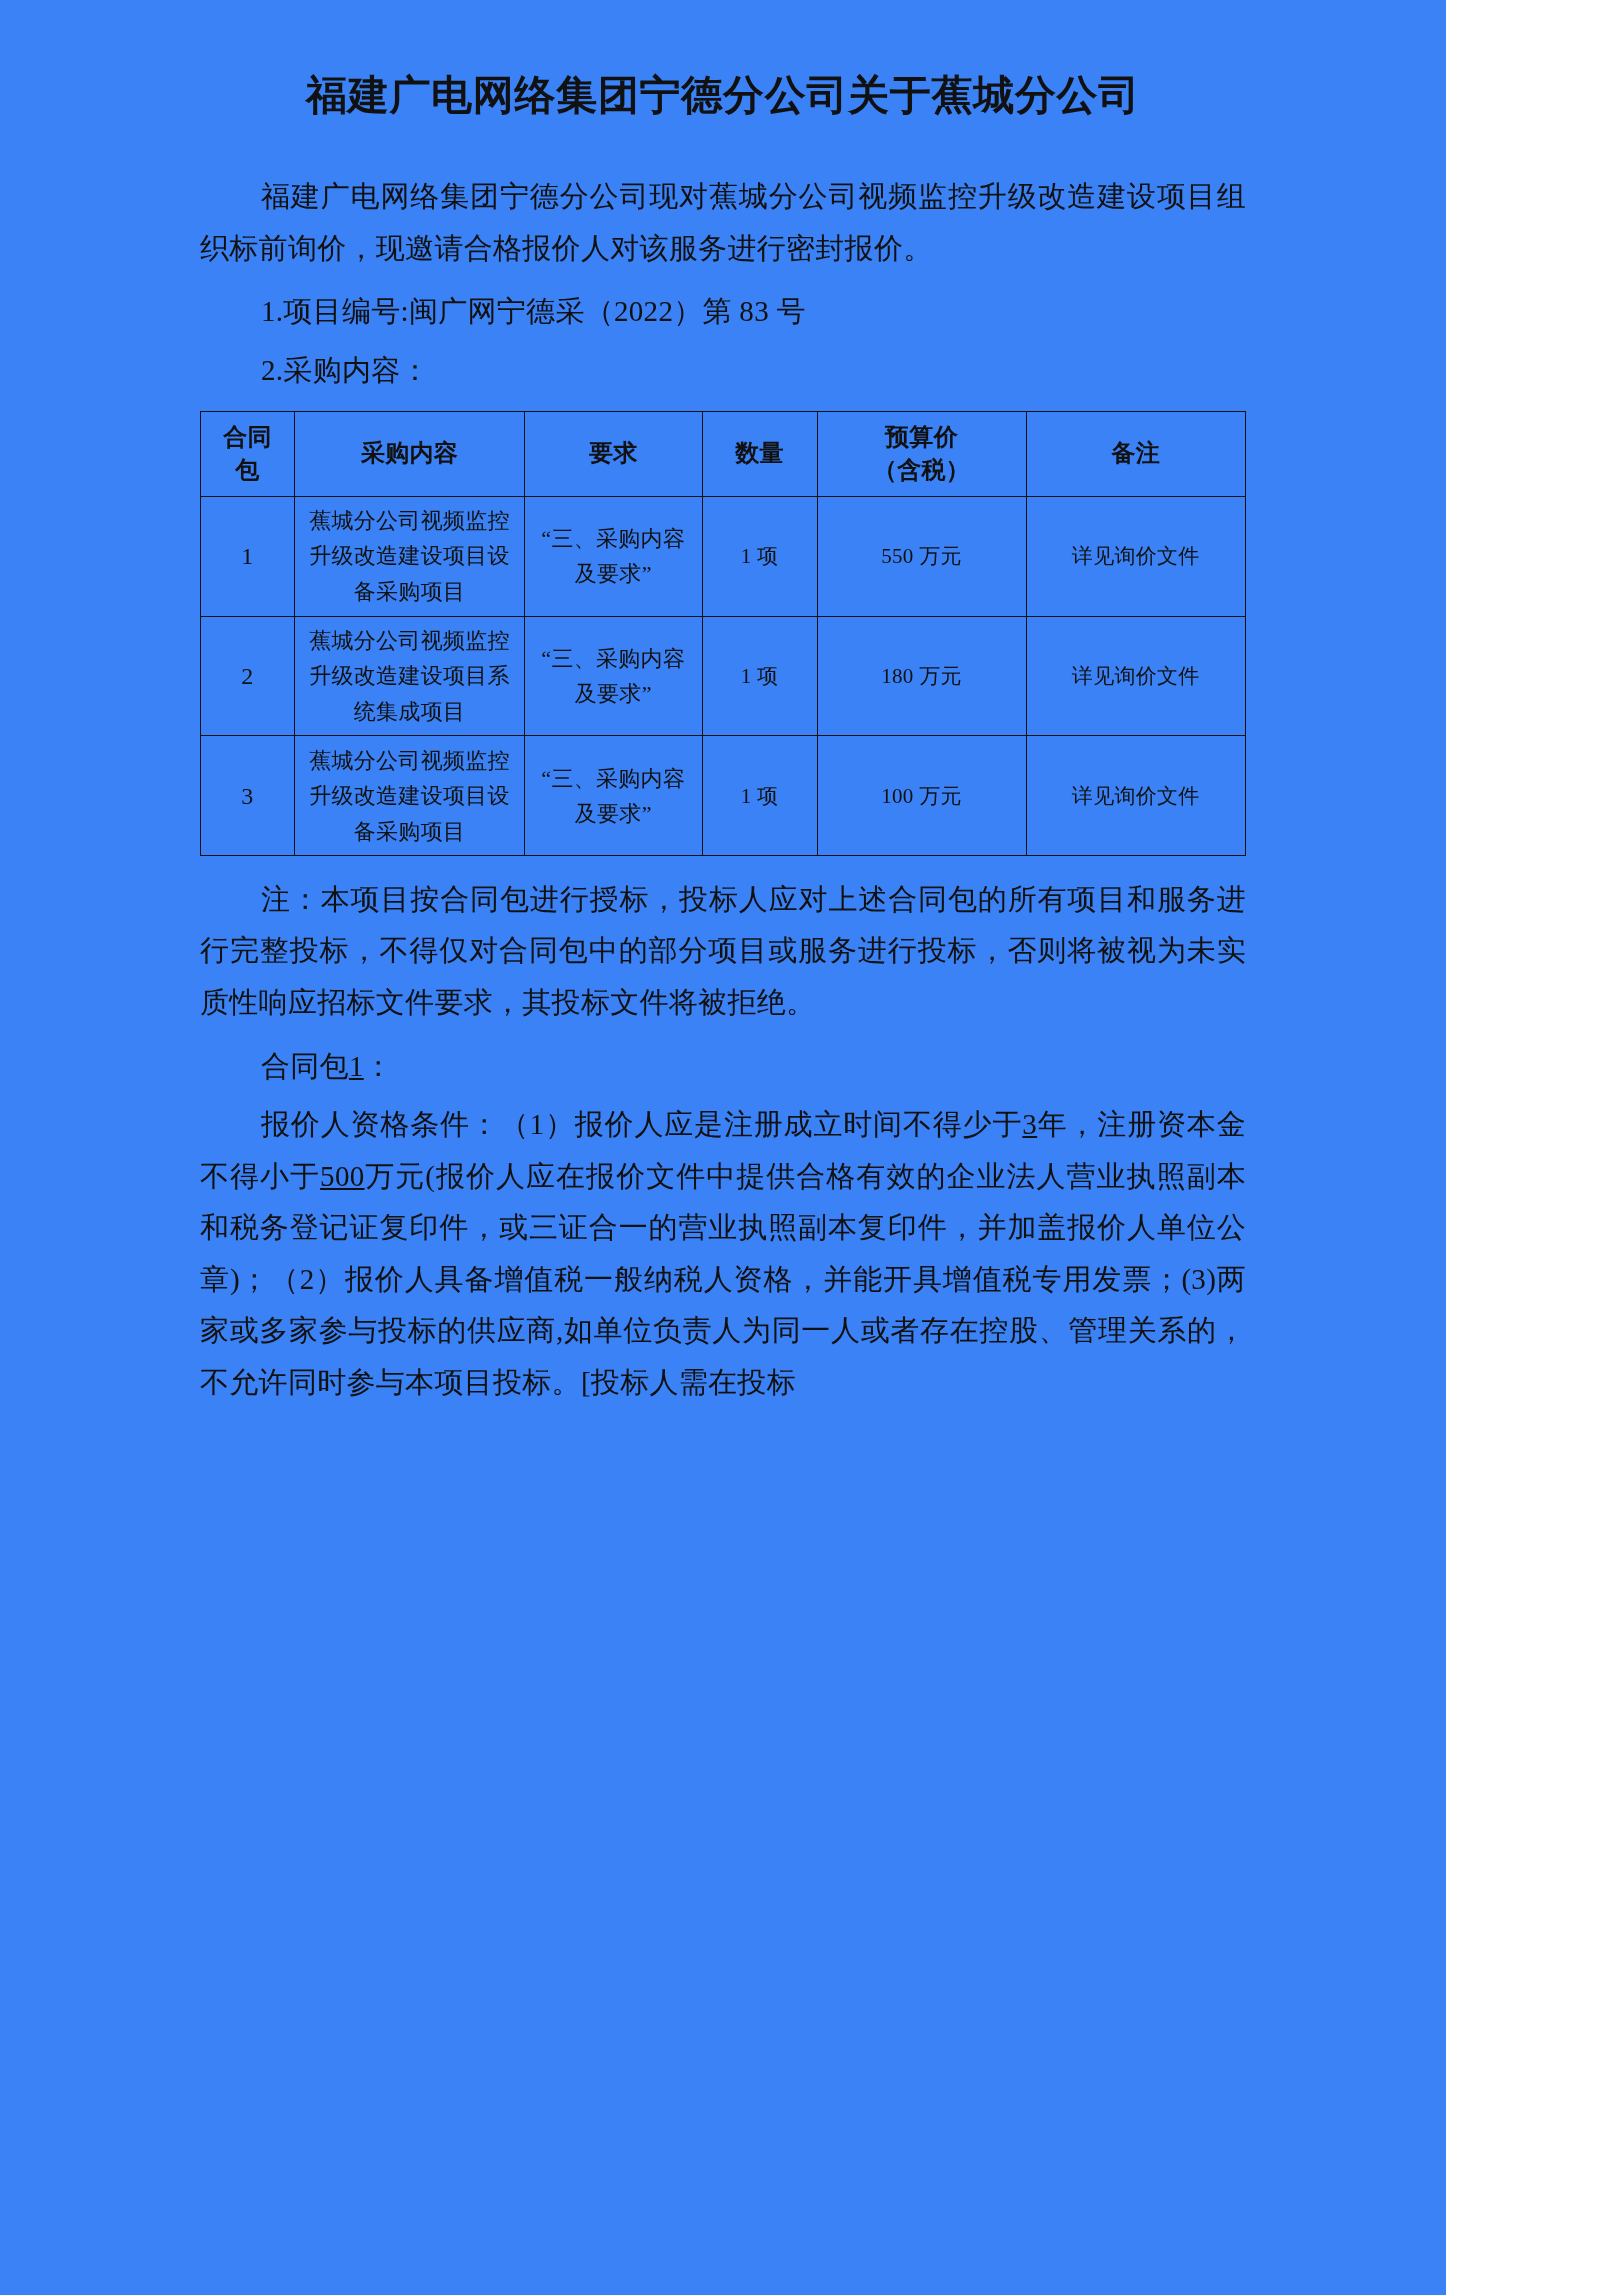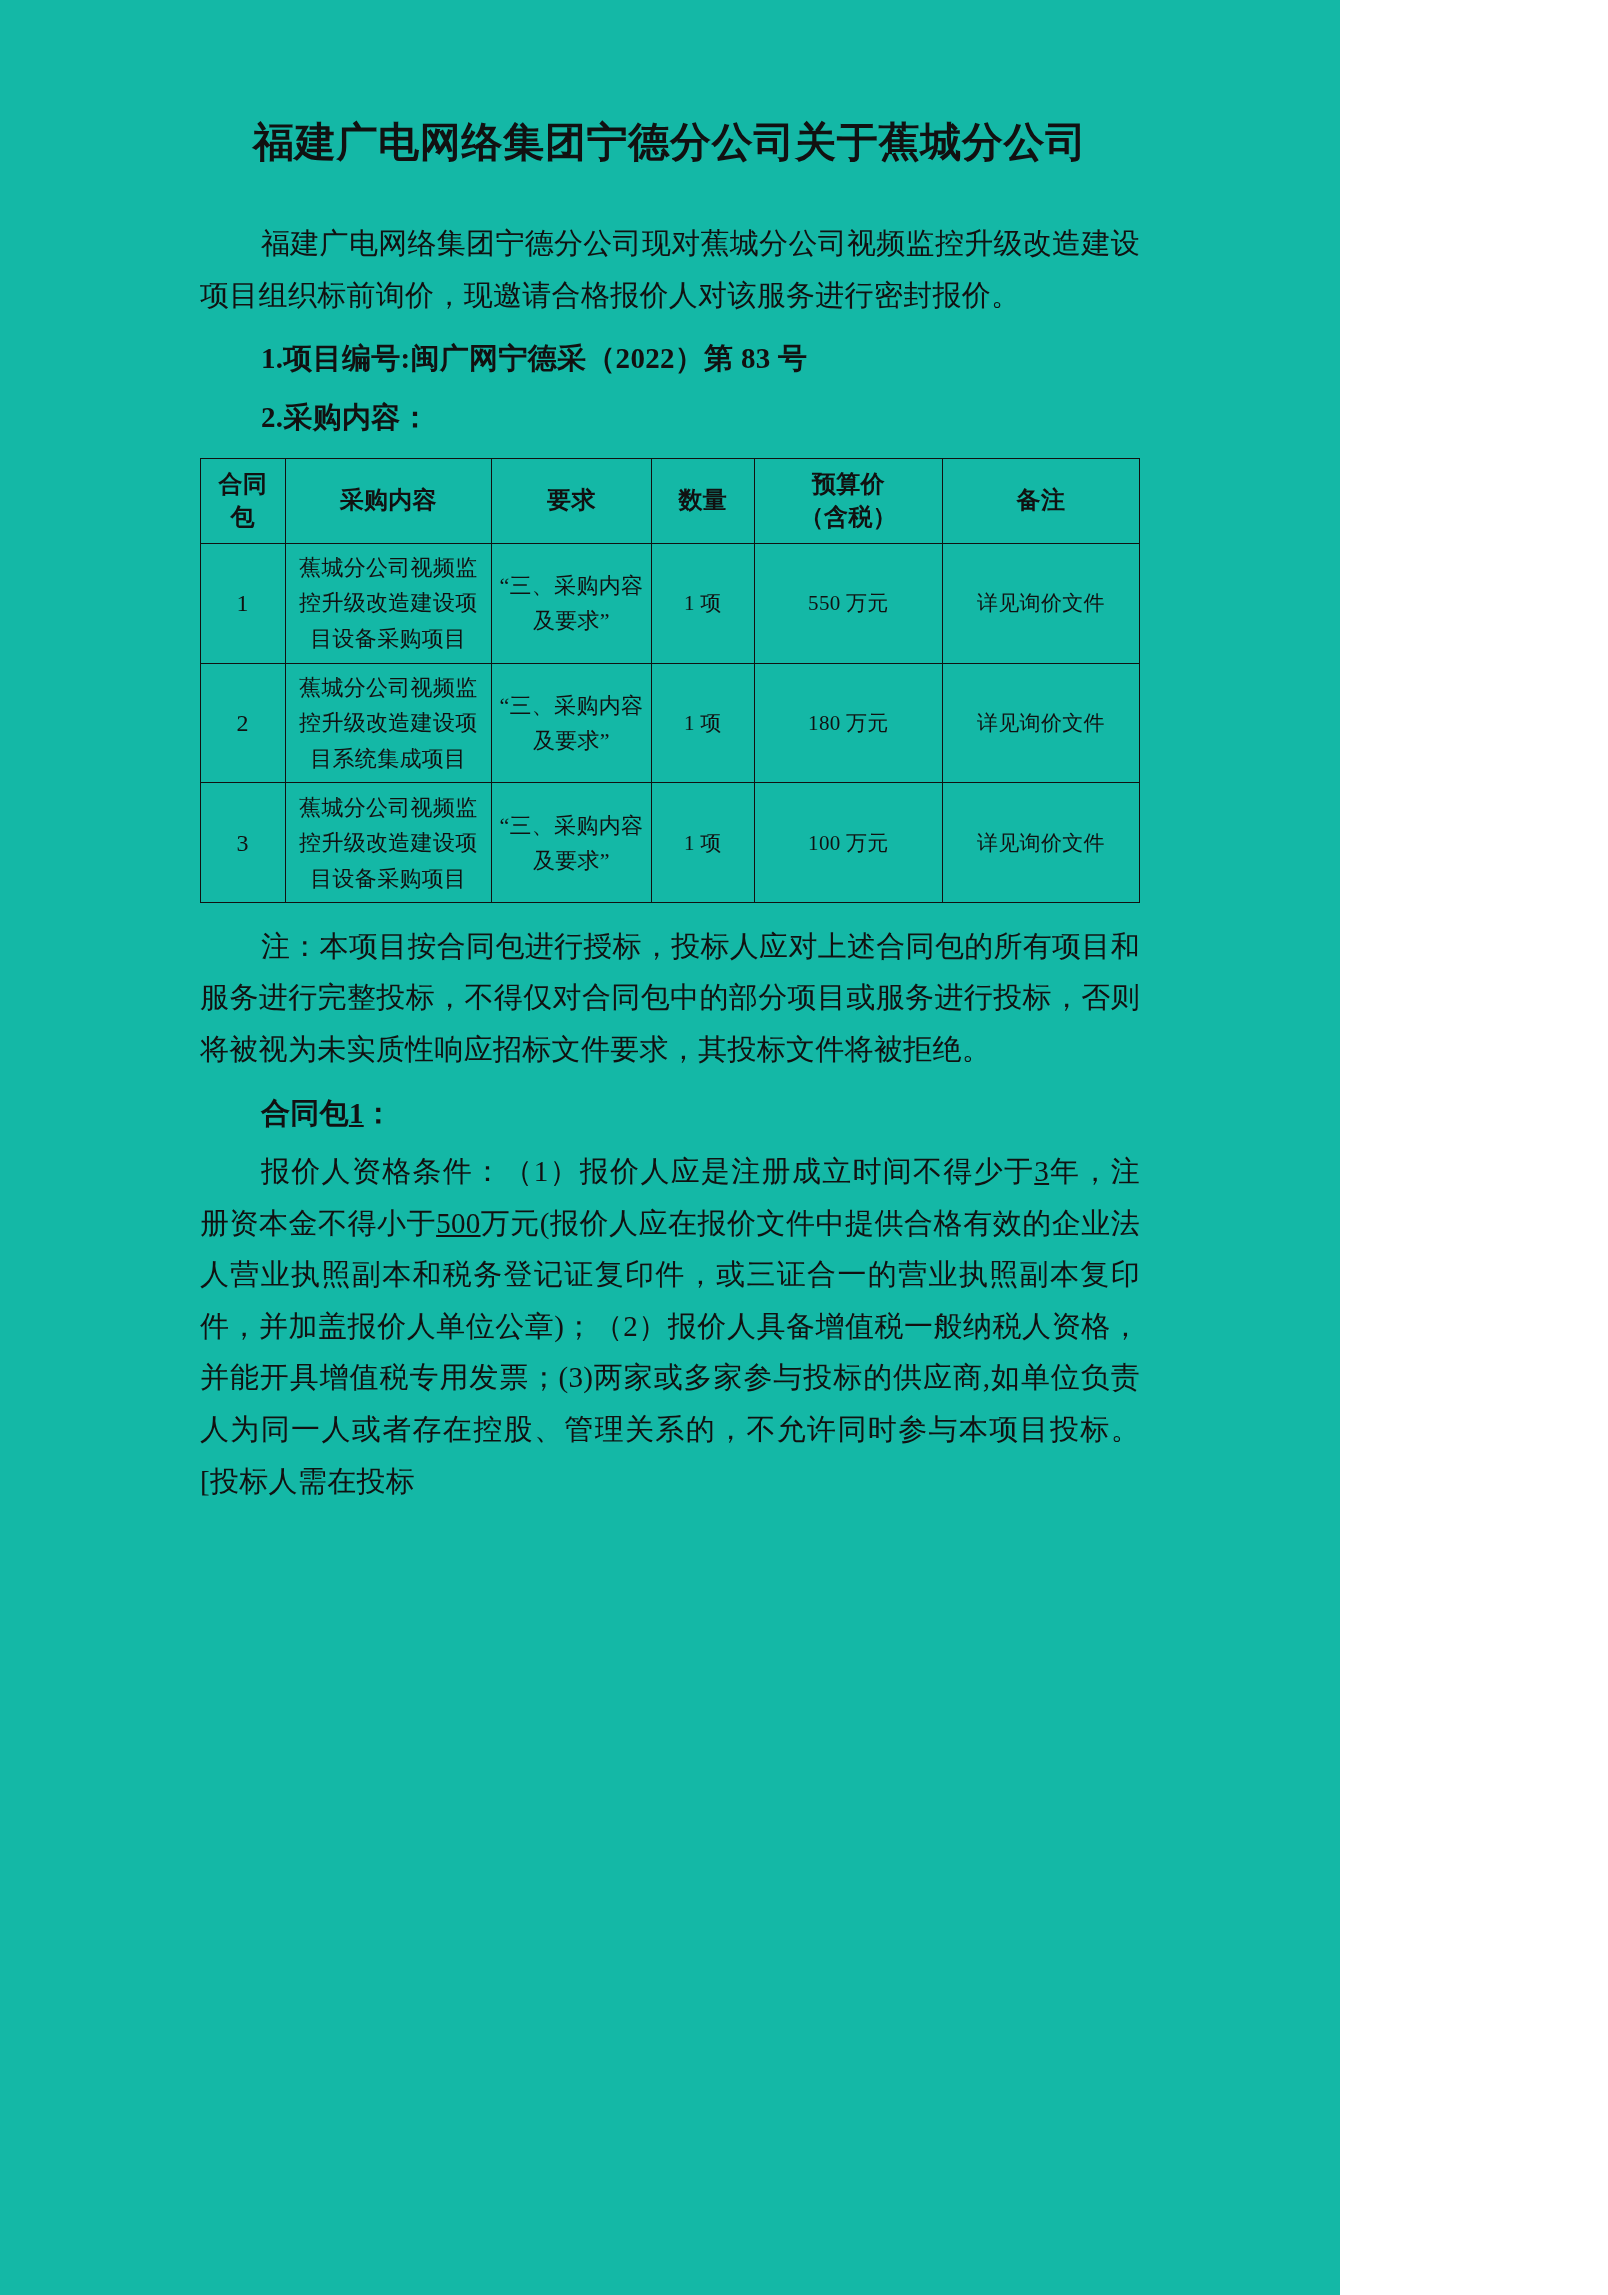--- a/index.html
+++ b/index.html
@@ -10,24 +10,24 @@
   body {
     width: 1609px;
     height: 2295px;
     font-family: "Liberation Serif", "DejaVu Serif", serif;
     color: #111111;
     position: relative;
     overflow: hidden;
   }
   .page {
     box-sizing: border-box;
-    width: 1340px;
+    width: 1446px;
     height: 2295px;
-    padding: 113px 200px 0 200px;
-    background: #14b8a6;
+    padding: 66px 200px 0 200px;
+    background: #3b82f6;
   }
   .doc-title {
     text-align: center;
     font-weight: bold;
     font-size: 41px;
     line-height: 1.42;
     letter-spacing: 0.7px;
     margin: 0 0 47px 0;
     font-family: "Liberation Sans", "DejaVu Sans", sans-serif;
   }
@@ -41,21 +41,20 @@
     margin: 0 0 12px 0;
     text-align: justify;
     text-justify: inter-ideograph;
     letter-spacing: 0.3px;
   }
   p.indent {
     text-indent: 61px;
   }
   p.tight {
     margin-bottom: 6.7px;
-    font-weight: bold;
   }
   .u {
     text-decoration: underline;
   }
   table.purchase {
     border-collapse: collapse;
     width: 100%;
     margin: 14.7px 0 17.4px 0;
     table-layout: fixed;
     border-radius: 6px;

